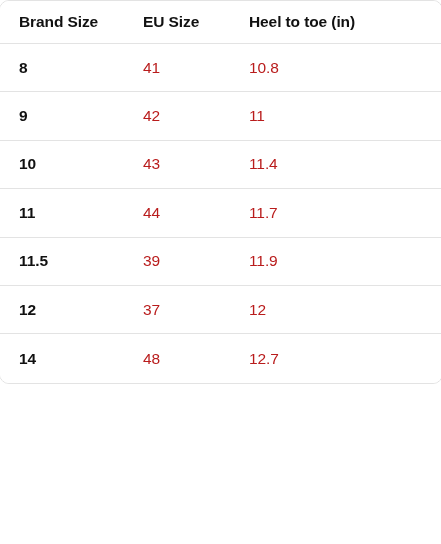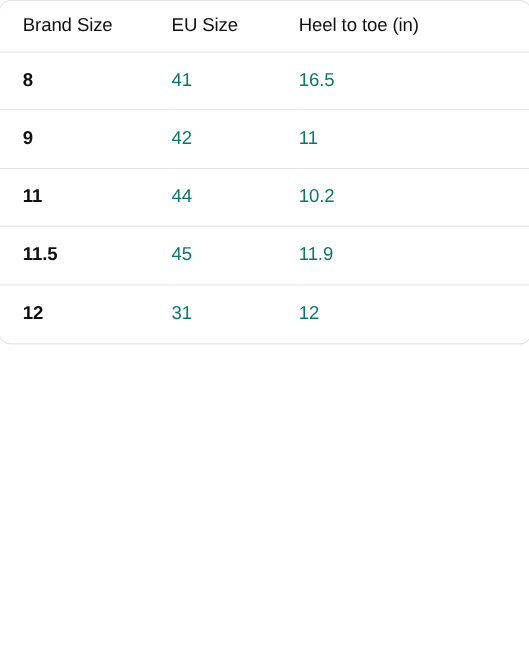--- a/index.html
+++ b/index.html
@@ -26,33 +26,33 @@
     border-collapse: separate;
     border-spacing: 0;
     background: #ffffff;
     border: 1px solid #e3e3e3;
     border-radius: 10px;
     overflow: hidden;
     table-layout: fixed;
   }
   table.size-table thead th {
     text-align: left;
-    font-weight: normal;
+    font-weight: bold;
     font-size: 15.5px;
     color: #111111;
     letter-spacing: -0.1px;
     padding: 12px;
     height: 32px;
     vertical-align: middle;
     border-bottom: 1px solid #e3e3e3;
     background: #ffffff;
   }
   table.size-table tbody td {
     font-size: 15.5px;
-    color: #0f766e;
+    color: #b91c1c;
     letter-spacing: -0.1px;
     padding: 0;
     height: 48.4px;
     vertical-align: middle;
     border-bottom: 1px solid #e3e3e3;
     background: #ffffff;
     font-weight: normal;
   }
   table.size-table tbody tr:last-child td {
     border-bottom: none;
@@ -78,37 +78,47 @@
       <tr>
         <th class="c1">Brand Size</th>
         <th class="c2">EU Size</th>
         <th class="c3">Heel to toe (in)</th>
       </tr>
     </thead>
     <tbody>
       <tr>
         <td class="c1 col-brand">8</td>
         <td class="c2">41</td>
-        <td class="c3">16.5</td>
+        <td class="c3">10.8</td>
       </tr>
       <tr>
         <td class="c1 col-brand">9</td>
         <td class="c2">42</td>
         <td class="c3">11</td>
       </tr>
       <tr>
+        <td class="c1 col-brand">10</td>
+        <td class="c2">43</td>
+        <td class="c3">11.4</td>
+      </tr>
+      <tr>
         <td class="c1 col-brand">11</td>
         <td class="c2">44</td>
-        <td class="c3">10.2</td>
+        <td class="c3">11.7</td>
       </tr>
       <tr>
         <td class="c1 col-brand">11.5</td>
-        <td class="c2">45</td>
+        <td class="c2">39</td>
         <td class="c3">11.9</td>
       </tr>
       <tr>
         <td class="c1 col-brand">12</td>
-        <td class="c2">31</td>
+        <td class="c2">37</td>
         <td class="c3">12</td>
+      </tr>
+      <tr>
+        <td class="c1 col-brand">14</td>
+        <td class="c2">48</td>
+        <td class="c3">12.7</td>
       </tr>
     </tbody>
   </table>
 </div>
 
 </body></html>

